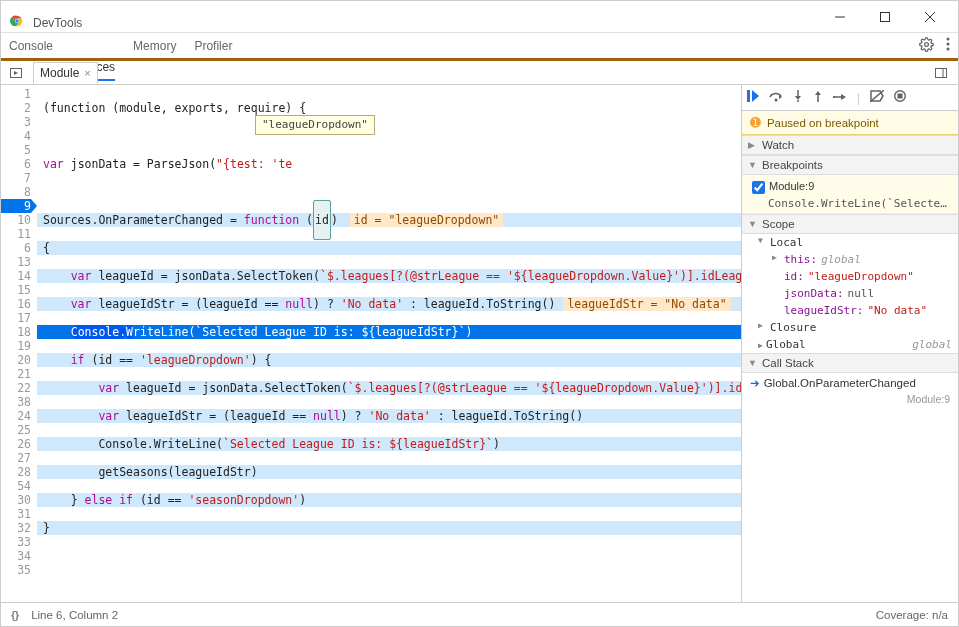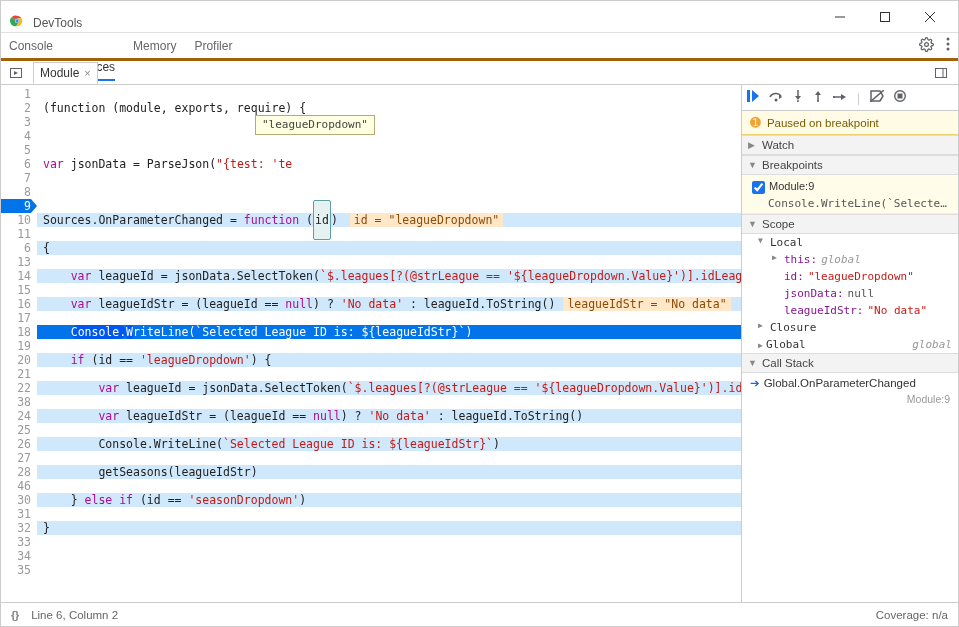--- a/index.html
+++ b/index.html
@@ -173,21 +173,21 @@
             <div class="line-num">19</div>
             <div class="line-num">20</div>
             <div class="line-num">21</div>
             <div class="line-num">22</div>
             <div class="line-num">38</div>
             <div class="line-num">24</div>
             <div class="line-num">25</div>
             <div class="line-num">26</div>
             <div class="line-num">27</div>
             <div class="line-num">28</div>
-            <div class="line-num">46</div>
+            <div class="line-num">54</div>
             <div class="line-num">30</div>
             <div class="line-num">31</div>
             <div class="line-num">32</div>
             <div class="line-num">33</div>
             <div class="line-num">34</div>
             <div class="line-num">35</div>
         </div>
 
         <div class="code-lines">
 <div class="code-line"><span>(function (module, exports, require) {</span></div>

